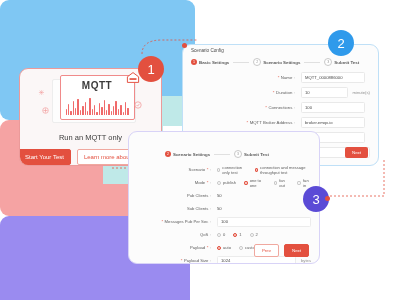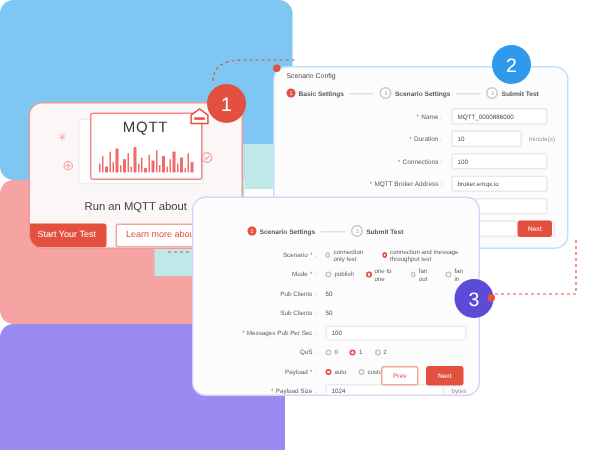--- a/index.html
+++ b/index.html
@@ -24,21 +24,21 @@
   .p1{left:19px;top:68px;width:141px;height:96px;border:1.4px solid #eb9a9a;
       background:#fbf7f7;border-radius:9px;overflow:hidden;}
   .p1-inner{position:absolute;inset:0;display:flex;flex-direction:column;
       align-items:center;justify-content:flex-start;padding-top:6px;}
   .illus{position:relative;width:106px;height:52px;}
   .illus-ghost{position:absolute;left:14px;top:4px;width:82px;height:42px;
       border:1px solid #ededed;border-radius:2px;background:#fdfdfd;}
   .illus-card{position:absolute;left:22px;top:0px;width:73px;height:43px;
       border:1.2px solid #f08a8a;border-radius:2px;background:#ffffff;}
   .illus-title{position:absolute;left:0;right:0;top:4px;text-align:center;
-      font-size:10px;font-weight:400;letter-spacing:.5px;color:#3b3b3b;}
+      font-size:10px;font-weight:700;letter-spacing:.5px;color:#3b3b3b;}
   .bars{position:absolute;left:5px;right:5px;bottom:4px;height:17px;
       display:flex;align-items:flex-end;gap:1px;}
   .bars i{display:block;flex:1;background:#f06a6a;border-radius:.5px;}
   .broker{position:absolute;right:-6px;top:-5px;width:14px;height:13px;}
   .spark{position:absolute;color:#f3a0a0;font-size:7px;line-height:1;}
   .sp1{left:1px;top:14px;}
   .sp2{left:4px;top:32px;font-size:6px;}
   .sp3{right:2px;top:26px;font-size:7px;}
   .p1-caption{margin-top:8px;font-size:7.5px;color:#3d3d3d;}
   .p1-btns{margin-top:7px;display:flex;gap:6px;align-items:center;}
@@ -252,21 +252,21 @@
         <span class="spark sp1">✳</span>
         <svg class="spark sp2" width="7" height="7" viewBox="0 0 10 10">
           <circle cx="5" cy="5" r="4" fill="none" stroke="#f3a0a0" stroke-width="1"></circle>
           <path d="M5 2 L5 8 M2 5 L8 5" stroke="#f3a0a0" stroke-width="1"></path>
         </svg>
         <svg class="spark sp3" width="8" height="8" viewBox="0 0 10 10">
           <circle cx="5" cy="5" r="4" fill="none" stroke="#f3a0a0" stroke-width="1"></circle>
           <path d="M3.2 5 L4.5 6.4 L7 3.4" fill="none" stroke="#f3a0a0" stroke-width="1"></path>
         </svg>
       </div>
-      <div class="p1-caption">Run an MQTT about</div>
+      <div class="p1-caption">Run an MQTT only</div>
       <div class="p1-btns">
         <button class="btn btn-solid">Start Your Test</button>
         <button class="btn btn-ghost">Learn more about products</button>
       </div>
     </div>
   </div>
 
   <div class="p3-shadow"></div>
   <div class="panel p3">
     <div class="p3-steps">

